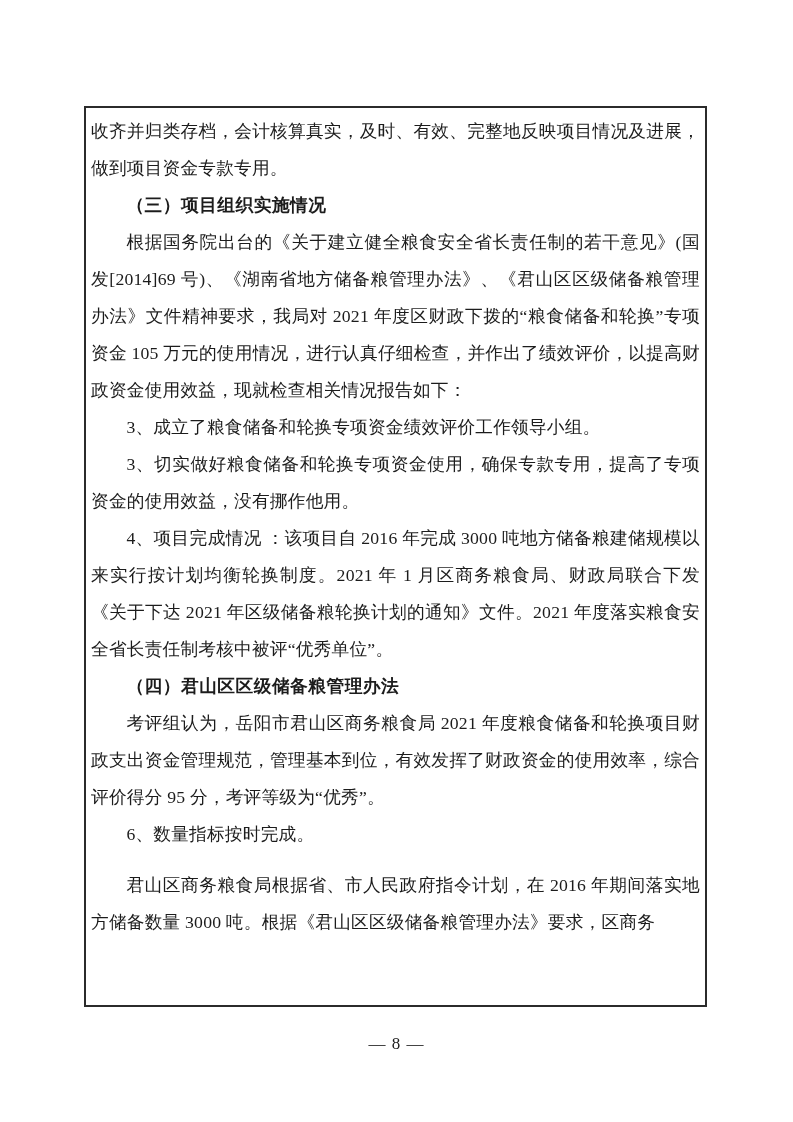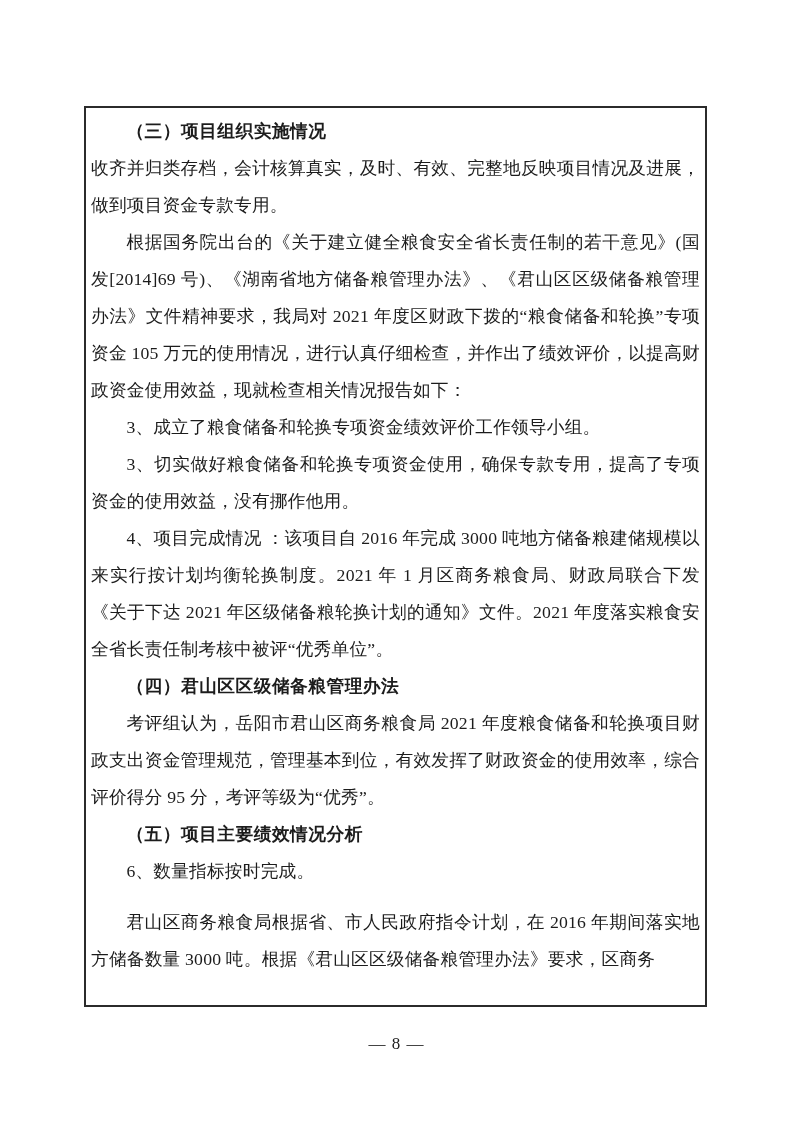--- a/index.html
+++ b/index.html
@@ -50,28 +50,27 @@
     letter-spacing: 1px;
     color: #1c1c1c;
   }
 </style>
 </head>
 <body>
 
 <div class="page">
 
   <div class="content-box">
+    <div class="para no-indent">收齐并归类存档，会计核算真实，及时、有效、完整地反映项目情况及进展，做到项目资金专款专用。</div>
     <div class="para heading">（三）项目组织实施情况</div>
-    <div class="para no-indent">收齐并归类存档，会计核算真实，及时、有效、完整地反映项目情况及进展，做到项目资金专款专用。</div>
     <div class="para">根据国务院出台的《关于建立健全粮食安全省长责任制的若干意见》(国发[2014]69 号)、《湖南省地方储备粮管理办法》、《君山区区级储备粮管理办法》文件精神要求，我局对 2021 年度区财政下拨的“粮食储备和轮换”专项资金 105 万元的使用情况，进行认真仔细检查，并作出了绩效评价，以提高财政资金使用效益，现就检查相关情况报告如下：</div>
     <div class="para">3、成立了粮食储备和轮换专项资金绩效评价工作领导小组。</div>
     <div class="para">3、切实做好粮食储备和轮换专项资金使用，确保专款专用，提高了专项资金的使用效益，没有挪作他用。</div>
     <div class="para">4、项目完成情况 ：该项目自 2016 年完成 3000 吨地方储备粮建储规模以来实行按计划均衡轮换制度。2021 年 1 月区商务粮食局、财政局联合下发《关于下达 2021 年区级储备粮轮换计划的通知》文件。2021 年度落实粮食安全省长责任制考核中被评“优秀单位”。</div>
     <div class="para heading">（四）君山区区级储备粮管理办法</div>
     <div class="para">考评组认为，岳阳市君山区商务粮食局 2021 年度粮食储备和轮换项目财政支出资金管理规范，管理基本到位，有效发挥了财政资金的使用效率，综合评价得分 95 分，考评等级为“优秀”。</div>
-    <div class="para heading">（五）项目主要绩效情况分析</div>
     <div class="para">6、数量指标按时完成。</div>
     <div class="para spaced">君山区商务粮食局根据省、市人民政府指令计划，在 2016 年期间落实地方储备数量 3000 吨。根据《君山区区级储备粮管理办法》要求，区商务</div>
   </div>
 
   <div class="page-number">— 8 —</div>
 
 </div>
 
 </body></html>

